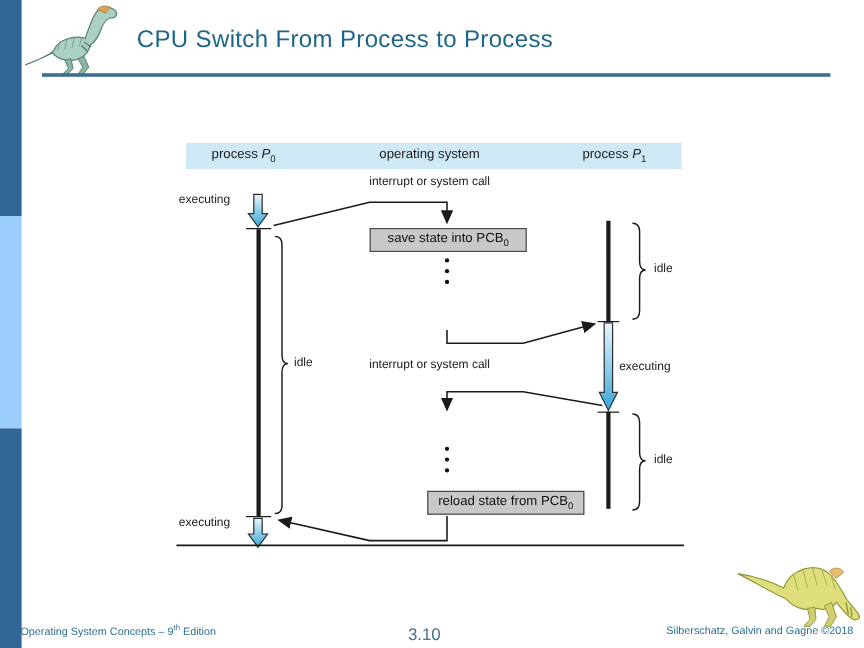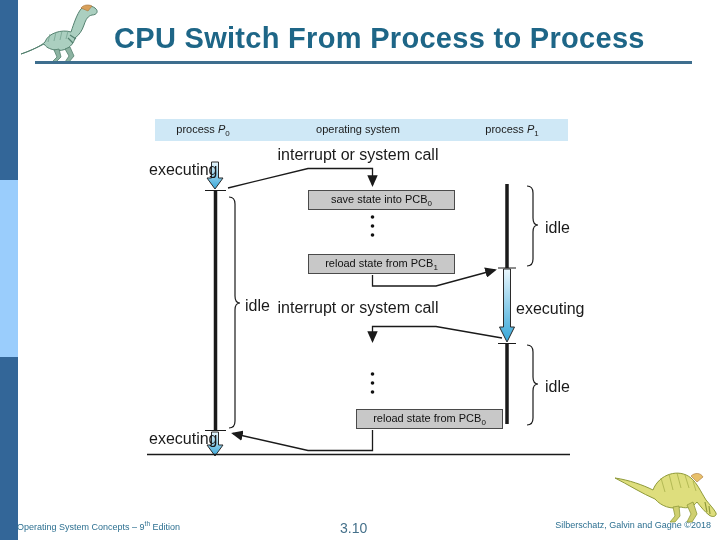--- a/index.html
+++ b/index.html
@@ -9,21 +9,21 @@
   }
   
   .sidebar-seg{position:absolute;left:0;width:18px;}
   .seg-top{top:0;height:180px;background:#336698;}
   .seg-mid{top:180px;height:177px;background:#9acdfc;}
   .seg-bot{top:357px;height:183px;background:#336698;}
 
   
   .page-title{
     position:absolute;left:114px;top:22px;margin:0;
-    font-size:29px;font-weight:bold;color:#1e6687;letter-spacing:0.3px;
+    font-size:20px;font-weight:normal;color:#1e6687;letter-spacing:0.3px;
     white-space:nowrap;
   }
   .title-rule{position:absolute;left:35px;top:61px;width:657px;height:3px;background:#3e6e8e;}
 
   .logo-wrap{position:absolute;left:18px;top:2px;width:100px;height:62px;}
   .mascot-wrap{position:absolute;left:613px;top:452px;width:107px;height:74px;}
 
   
   .diagram{position:absolute;left:0;top:16px;width:720px;height:540px;}
   .banner{
@@ -32,26 +32,26 @@
   }
   .banner-label{
     position:absolute;top:4px;transform:translateX(-50%);
     font-size:11px;color:#1a1a1a;white-space:nowrap;
   }
   .bl-p0{left:48px;} .bl-os{left:203px;} .bl-p1{left:357px;}
   .var{font-style:italic;}
   sub{font-size:8px;}
 
   .dlabel{
-    position:absolute;font-size:16px;color:#1a1a1a;white-space:nowrap;
+    position:absolute;font-size:10px;color:#1a1a1a;white-space:nowrap;
   }
   .centered{transform:translateX(-50%);}
 
   .pcb-box{
-    position:absolute;left:308px;width:147px;height:20px;
+    position:absolute;left:308px;width:131px;height:20px;
     background:#c8c8c8;border:1.5px solid #4a4a4a;box-sizing:border-box;
     font-size:11px;color:#111;text-align:center;line-height:17px;
   }
   .svg-overlay{position:absolute;left:0;top:0;pointer-events:none;}
 
   
   .footer-left{
     position:absolute;left:17px;top:520px;font-size:9px;color:#2d7091;
   }
   .footer-left sup{font-size:6.5px;}
@@ -157,21 +157,20 @@
   <div class="dlabel centered" style="left:358px;top:130px;">interrupt or system call</div>
   <div class="dlabel" style="left:149px;top:145px;">executing</div>
   <div class="dlabel" style="left:245px;top:281px;">idle</div>
   <div class="dlabel centered" style="left:358px;top:283px;">interrupt or system call</div>
   <div class="dlabel" style="left:516px;top:284px;">executing</div>
   <div class="dlabel" style="left:545px;top:203px;">idle</div>
   <div class="dlabel" style="left:545px;top:362px;">idle</div>
   <div class="dlabel" style="left:149px;top:414px;">executing</div>
 
   <div class="pcb-box" style="top:174px;"><span>save state into PCB</span><sub>0</sub></div>
-  <div class="pcb-box" style="top:238px;"><span>reload state from PCB</span><sub>1</sub></div>
   <div class="pcb-box" style="top:393px;margin-left:48px;"><span>reload state from PCB</span><sub>0</sub></div>
 </div>
 
 <div class="footer-left"><span>Operating System Concepts – 9</span><sup>th</sup><span> Edition</span></div>
 <div class="footer-page">3.10</div>
 <div class="footer-right">Silberschatz, Galvin and Gagne ©2018</div>
 
 <div class="mascot-wrap">
   <svg width="107" height="74" viewBox="0 0 107 74">
     <path d="M2,26 C16,28 30,33 40,38 C46,22 66,16 78,26 C84,31 88,40 93,48

